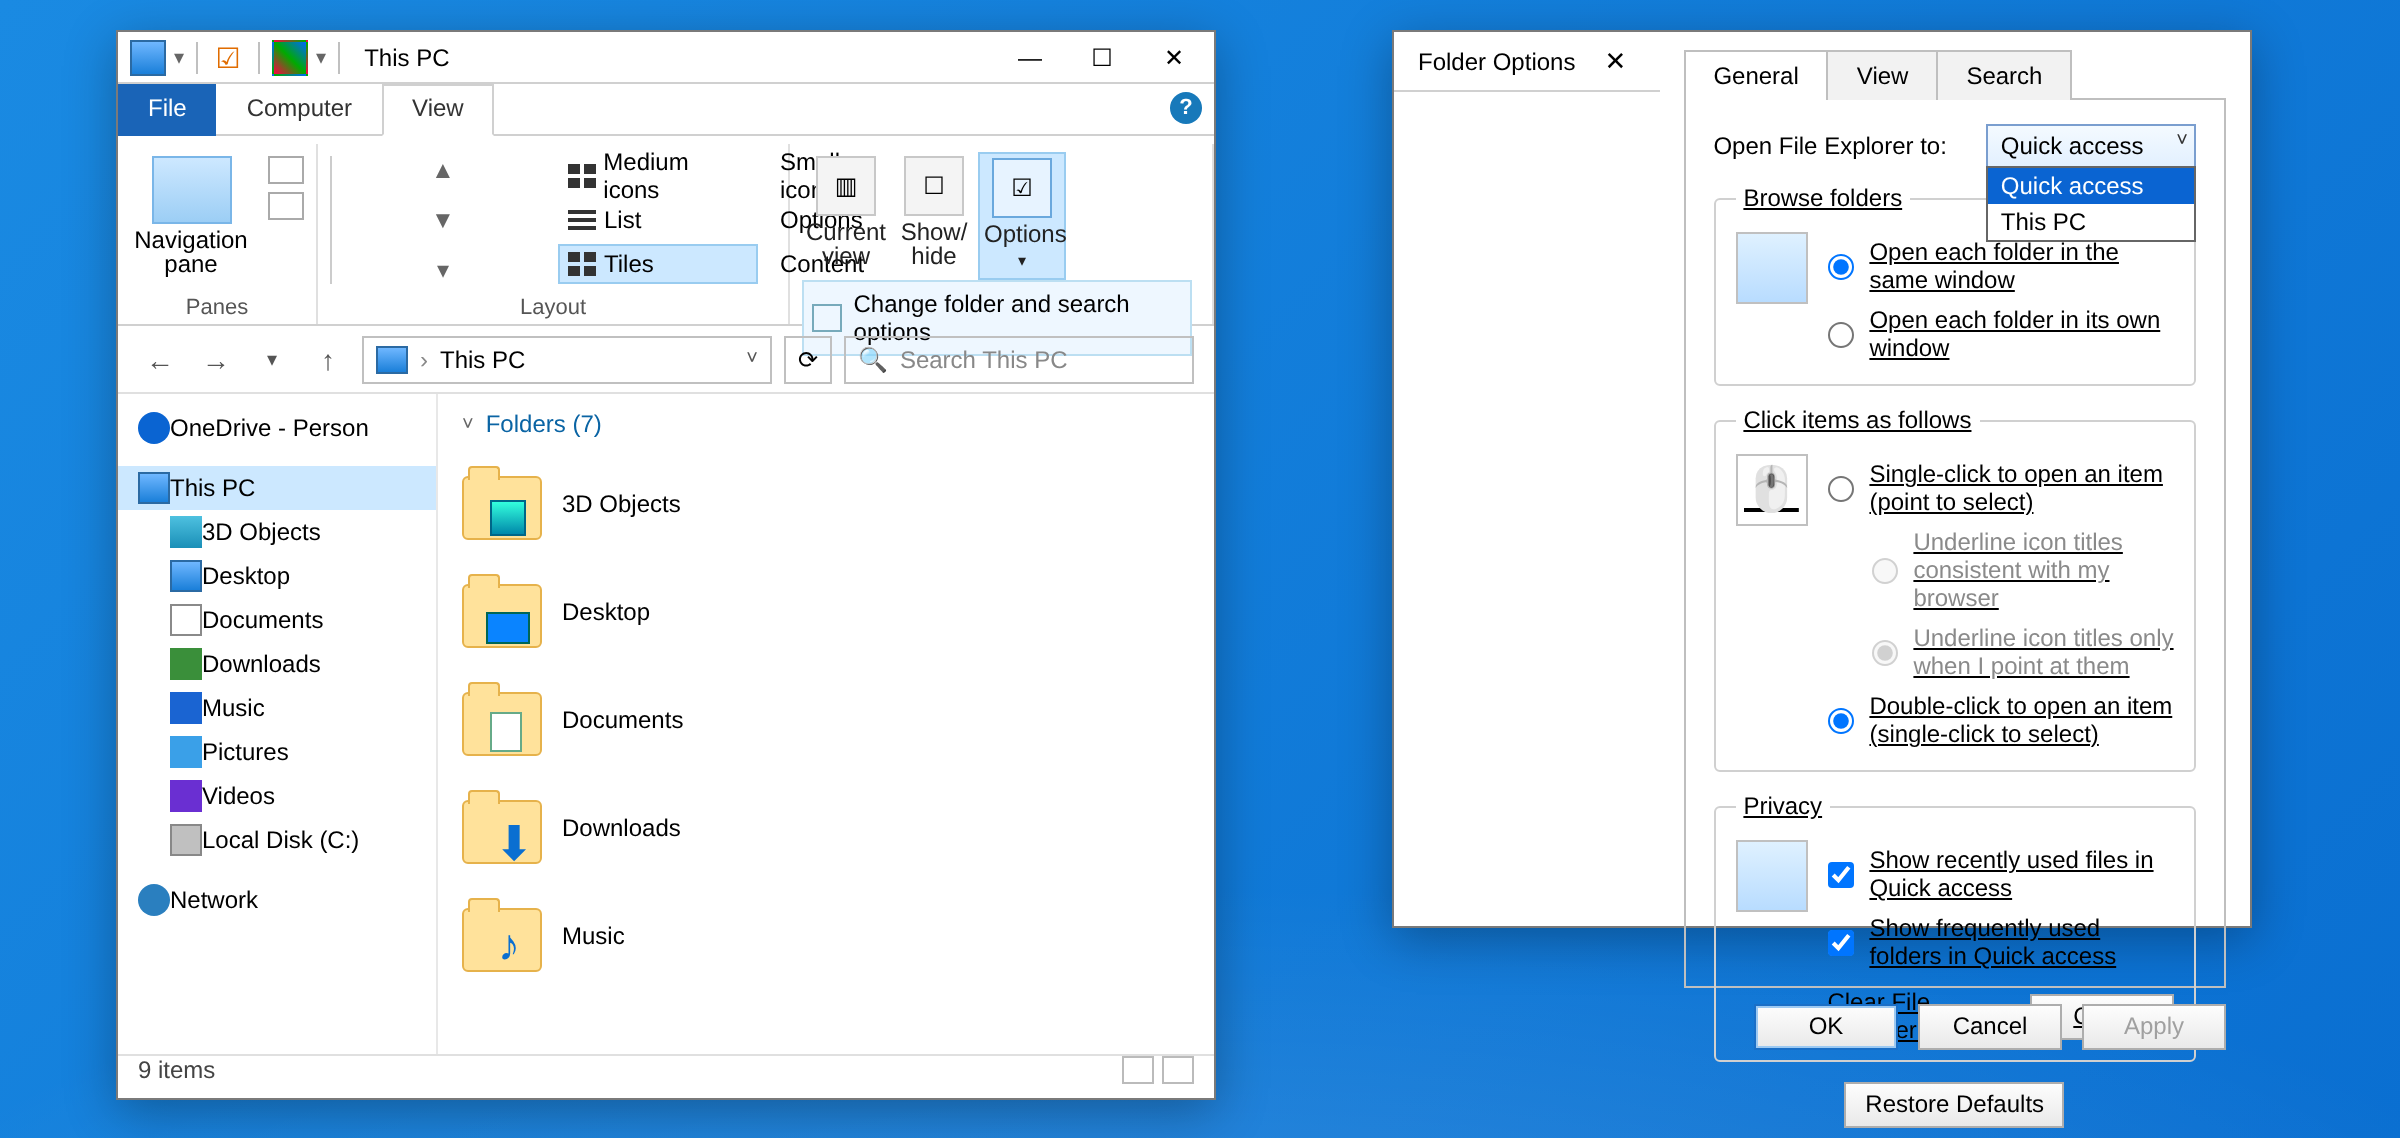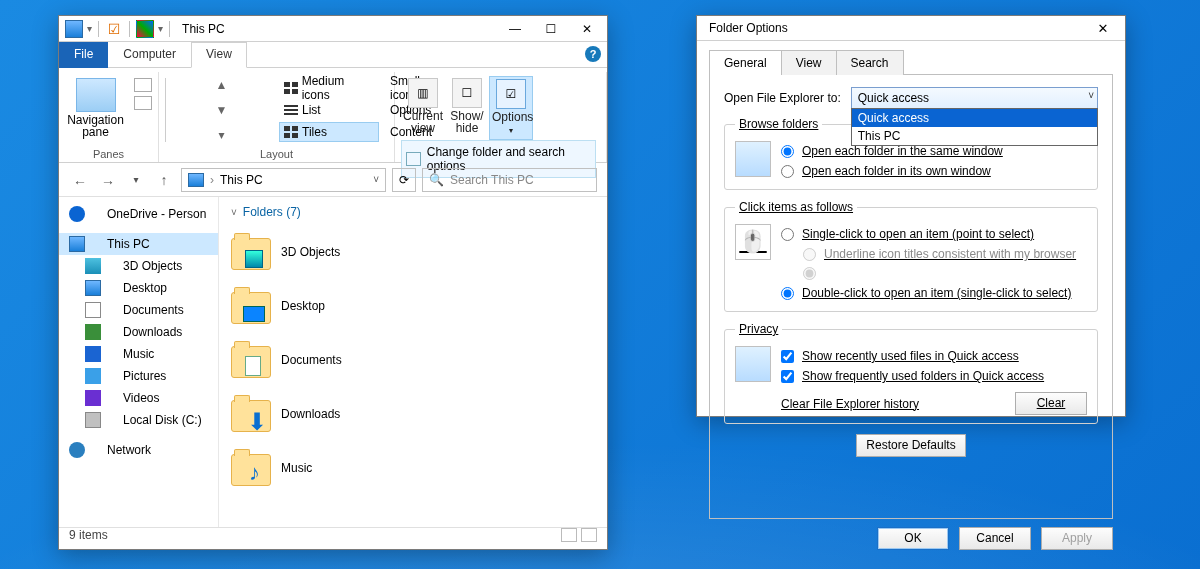--- a/index.html
+++ b/index.html
@@ -48,21 +48,21 @@
   .rbtn.options { background:#cce8ff; border:1px solid #99ccf0; padding:2px;}
   .rib-tail { display:flex; align-items:center; gap:6px; padding:4px; border:1px solid #bcdff2; background:#eef7ff; margin-left:auto; margin-right:4px;}
   .addrbar { height:34px; display:flex; align-items:center; gap:6px; padding:0 10px; border-bottom:1px solid #e0e0e0;}
   .navarrow { width:22px; height:22px; display:flex; align-items:center; justify-content:center; color:#555; font-size:14px;}
   .addrbox { flex:0 0 205px; height:24px; border:1px solid #c0c0c0; display:flex; align-items:center; padding:0 6px; gap:6px;}
   .addrbox .drop { margin-left:auto; font-size:10px; color:#555;}
   .iconbtn { width:24px; height:24px; border:1px solid #c0c0c0; display:flex; align-items:center; justify-content:center;}
   .searchbox { flex:1; height:24px; border:1px solid #c0c0c0; display:flex; align-items:center; padding:0 6px; gap:6px; color:#888;}
   .body { flex:1; display:flex; min-height:0;}
   .nav { width:160px; border-right:1px solid #e8e8e8; padding:6px 0; overflow:hidden;}
-  .nav-item { display:flex; align-items:center; gap:22px; padding:3px 10px;}
+  .nav-item { display:flex; align-items:center; gap:0; padding:3px 10px;}
   .nav-item.sub { padding-left:26px;}
   .nav-item.sel { background:#cce8ff;}
   .nav-icn { width:16px; height:16px; flex:0 0 16px;}
   .main { flex:1; padding:8px 12px; overflow:hidden;}
   .section-hdr { color:#0a64a4; font-size:14px; display:flex; align-items:center; gap:6px; margin-bottom:6px;}
   .tile { display:flex; align-items:center; gap:10px; height:54px;}
   .tile-icn { width:40px; height:40px;}
   .folder-icn { width:40px; height:32px; background:#ffe29b; border:1px solid #e6b24b; border-radius:3px; position:relative; margin-top:6px;}
   .folder-icn::before{content:"";position:absolute; left:2px; top:-6px; width:14px; height:6px; background:#ffe29b; border:1px solid #e6b24b; border-bottom:none; border-radius:2px 2px 0 0;}
   .status { height:22px; border-top:1px solid #e0e0e0; display:flex; align-items:flex-start; padding:0 10px; font-size:11px; color:#444;}
@@ -76,30 +76,30 @@
   .i-doc { background:#fff; border:1px solid #8a8a8a;}
   .i-down { background:#3a8f3a;}
   .i-music { background:#1a64d2;}
   .i-pic { background:#3aa0e8;}
   .i-vid { background:#6a2fd2;}
   .i-disk { background:#c0c0c0; border:1px solid #888;}
   .i-net { background:#2a7fbf; border-radius:50%;}
   .i-chev { font-size:10px; color:#666;}
 
   
-  #dialog { left:696px; top:15px; width:430px; height:402px; display:flex; flex-direction:column;}
+  #dialog { left:696px; top:15px; width:430px; height:449px; display:flex; flex-direction:row;}
   #dialog .titlebar { height:30px;}
   .dlg-close { margin-left:auto; width:40px; height:24px; display:flex; align-items:center; justify-content:center; font-size:13px;}
   .dlg-body { flex:1; padding:8px 12px 0; position:relative;}
   .dtabs { display:flex; border-bottom:1px solid #bfbfbf;}
   .dtab { padding:5px 14px; border:1px solid #bfbfbf; border-bottom:none; background:#fff; margin-right:-1px; position:relative; top:1px;}
   .dtab:not(.active){ background:#f2f2f2;}
   .dtab.active { background:#fff; z-index:2;}
   .dpanel { border:1px solid #bfbfbf; border-top:none; padding:12px 14px 10px; height:444px;}
-  .row { display:flex; align-items:center; gap:10px; margin-bottom:8px;}
+  .row { display:flex; align-items:center; gap:20px; margin-bottom:8px;}
   .combo { position:relative; flex:1;}
   .combo-box { height:22px; border:1px solid #7a9ecf; background:linear-gradient(#f4faff,#e2f0ff); padding:0 20px 0 6px; display:flex; align-items:center;}
   .combo-caret { position:absolute; right:4px; top:3px; font-size:10px; color:#333;}
   .combo-list { position:absolute; left:0; right:0; top:21px; border:1px solid #666; background:#fff; z-index:10;}
   .combo-opt { padding:2px 6px;}
   .combo-opt.sel { background:#0a64d2; color:#fff;}
   fieldset { border:1px solid #d0d0d0; border-radius:3px; margin:0 0 10px; padding:10px 10px 8px 10px;text-decoration:underline;}
   fieldset legend { padding:0 4px; color:#000;}
   .g-body { display:flex; gap:10px;}
   .g-icon { width:36px; height:36px; flex:0 0 36px; border:1px solid #c0c0c0; background:linear-gradient(#dff1ff,#b8dcff);}
@@ -393,20 +393,21 @@
             <label class="rad">
                 <input type="radio" name="ci" style="">
                 <span>Single-click to open an item (point to select)</span>
               </label>
             <label class="rad sub">
                 <input type="radio" name="u" disabled="" style="">
                 <span>Underline icon titles consistent with my browser</span>
               </label>
             <label class="rad sub">
                 <input type="radio" name="u" disabled="" checked="" style="">
+                <span>Underline icon titles only when I point at them</span>
               </label>
             <label class="rad">
                 <input type="radio" name="ci" checked="" style="">
                 <span>Double-click to open an item (single-click to select)</span>
               </label>
           </div>
         </div>
       </fieldset>
 
       <fieldset>

